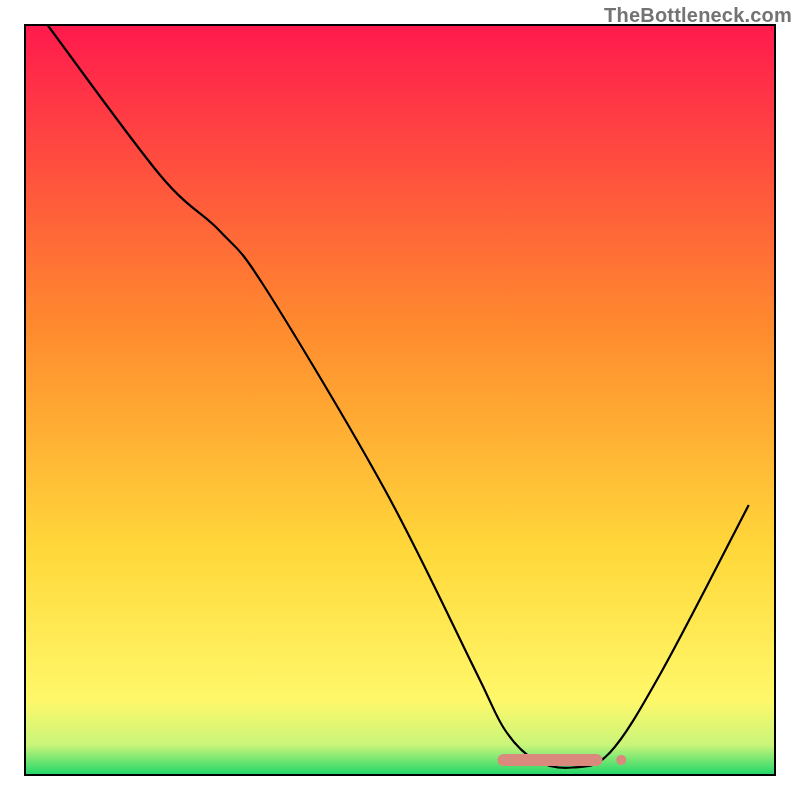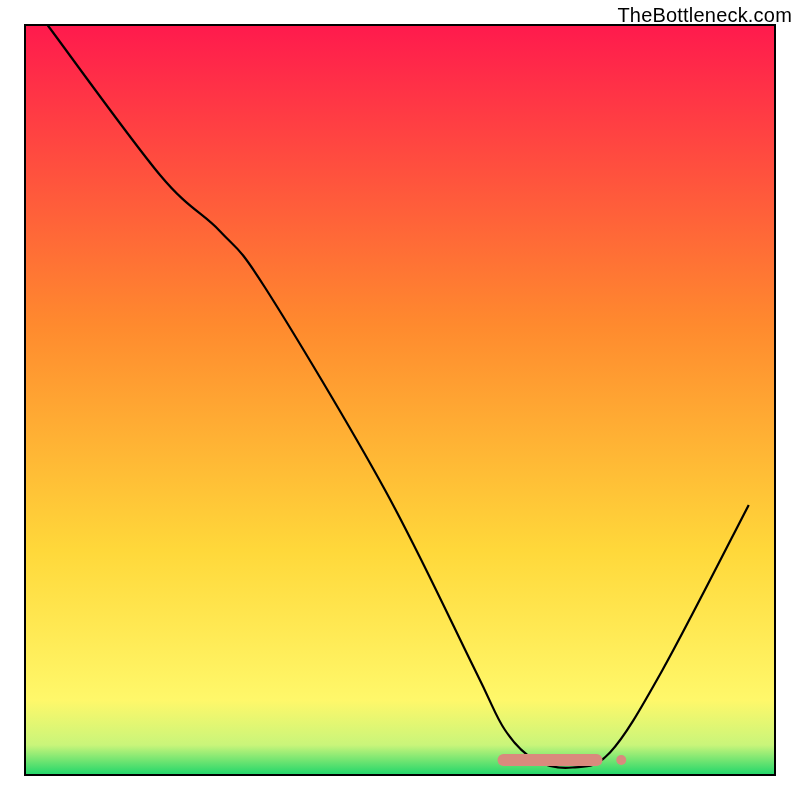--- a/index.html
+++ b/index.html
@@ -13,22 +13,22 @@
   .container {
     position: relative;
     width: 800px;
     height: 800px;
   }
   .attribution {
     position: absolute;
     top: 4px;
     right: 8px;
     font-size: 20px;
-    font-weight: normal;
-    color: #000000;
+    font-weight: bold;
+    color: #737373;
     letter-spacing: 0.2px;
   }
   svg {
     display: block;
   }
 </style>
 </head>
 <body>
 
 <div class="container">

